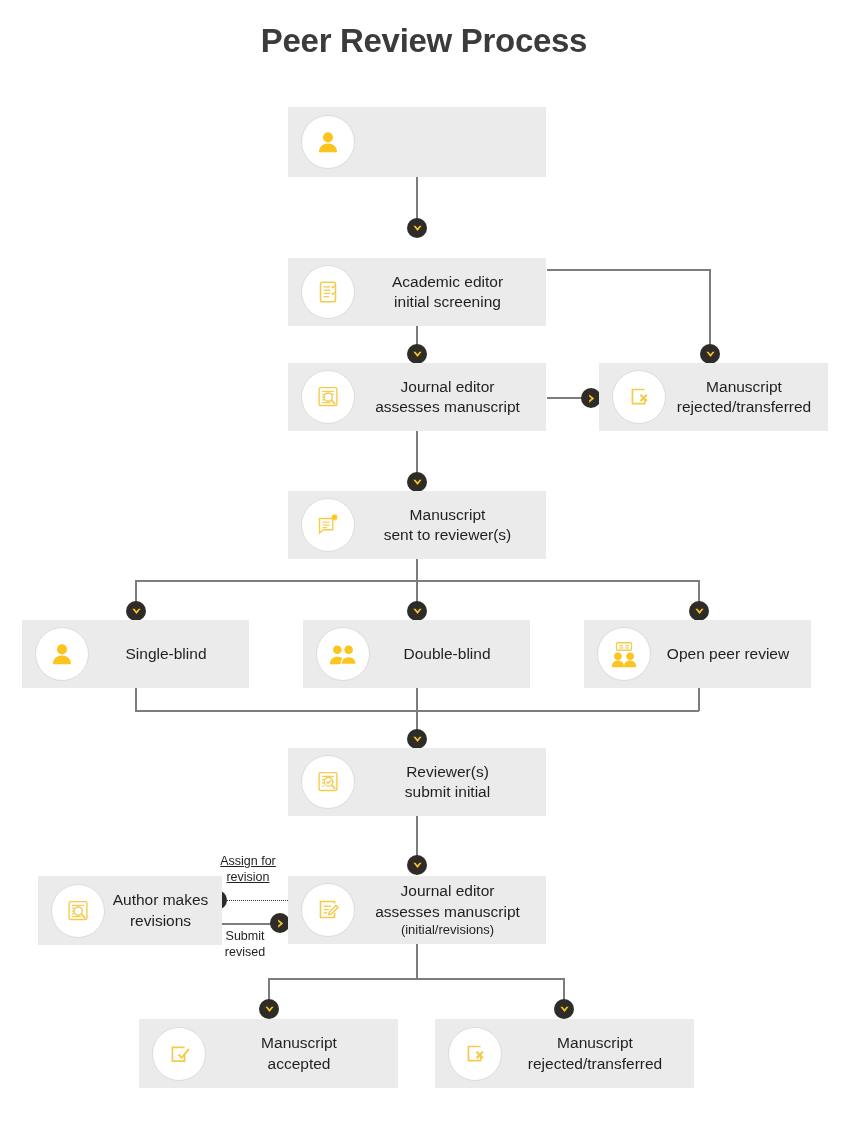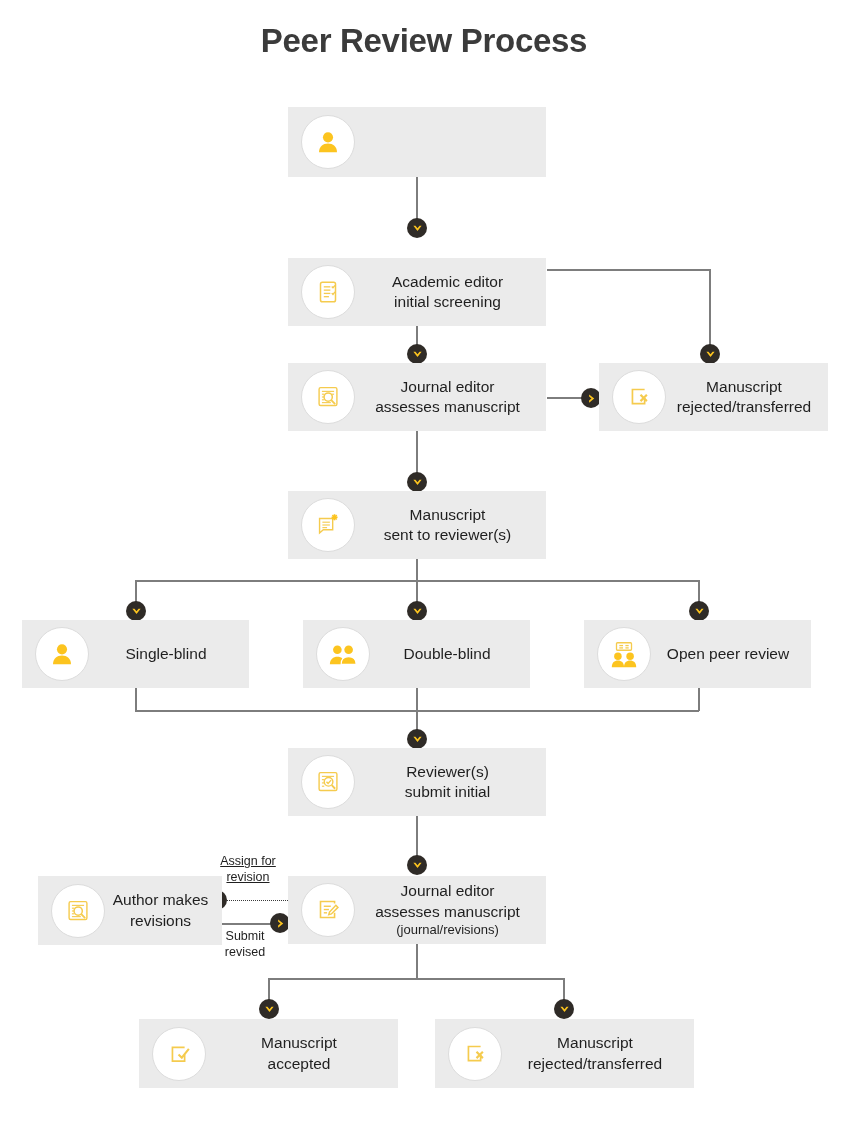--- a/index.html
+++ b/index.html
@@ -353,21 +353,21 @@
     <span class="badge">
       <svg width="30" height="30" viewBox="0 0 32 32" fill="none" stroke="#f5cb4e" stroke-width="1.7">
         <path d="M23 9 L23 7 L8 7 L8 24 L23 24 L23 19"></path>
         <line x1="11.5" y1="12" x2="19" y2="12" stroke-width="1.5"></line>
         <line x1="11.5" y1="15.5" x2="17" y2="15.5" stroke-width="1.5"></line>
         <line x1="11.5" y1="19" x2="15" y2="19" stroke-width="1.5"></line>
         <path d="M24.4 11 L26.6 13.2 L19.6 20.2 L16.8 21 L17.6 18.2 Z" stroke-width="1.6"></path>
       </svg>
     </span>
     <span class="label"><span>Journal editor
-assesses manuscript</span><span class="sub">(journal/revisions)</span></span>
+assesses manuscript</span><span class="sub">(initial/revisions)</span></span>
   </div>
 
   <div class="node" style="left:139px;top:1019px;width:259px;height:69px;">
     <span class="badge">
       <svg width="30" height="30" viewBox="0 0 32 32" fill="none" stroke="#f5cb4e" stroke-width="1.8">
         <path d="M22 9 L9 9 L9 23.5 L22 23.5 L22 16.5"></path>
         <path d="M15.5 16.5 L19 20 L26.5 10.5" stroke-width="2.2"></path>
       </svg>
     </span>
     <span class="label">Manuscript

